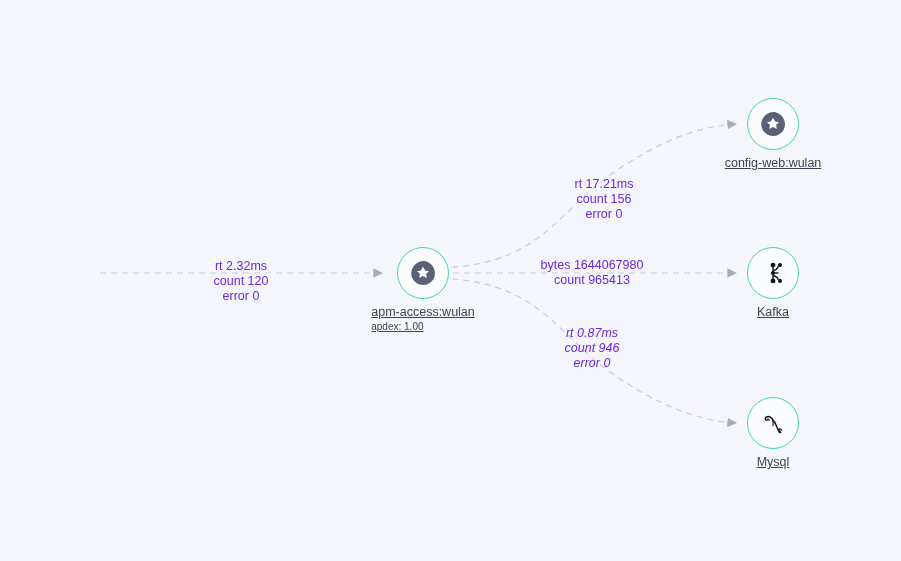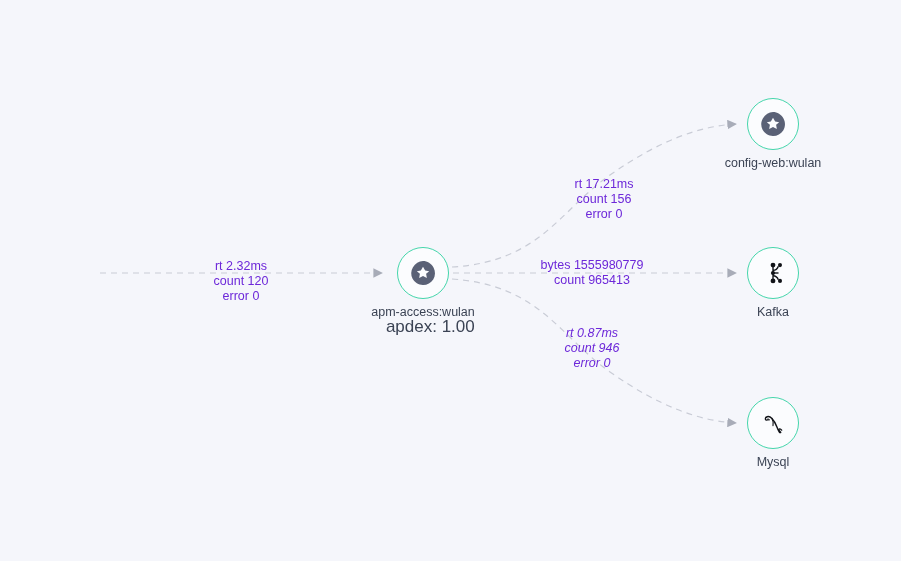--- a/index.html
+++ b/index.html
@@ -48,28 +48,29 @@
     display: flex;
     align-items: center;
     justify-content: center;
   }
   .node-label {
     position: absolute;
     top: 58px;
     left: 50%;
     transform: translateX(-50%);
     white-space: nowrap;
-    text-align: right;
+    text-align: left;
     font-size: 12.5px;
     line-height: 14.5px;
     color: #3b4354;
+    text-decoration: underline;
   }
   .node-sublabel {
     display: block;
-    font-size: 17px;
+    font-size: 10px;
     line-height: 14.5px;
     color: #3b4354;
   }
   .edge-label {
     position: absolute;
     transform: translate(-50%, -50%);
     text-align: center;
     white-space: nowrap;
     font-size: 12.5px;
     line-height: 15px;
@@ -187,21 +188,21 @@
     <span>error 0</span>
   </div>
 
   <div class="edge-label" style="left:604px; top:199px;">
     <span>rt 17.21ms</span>
     <span>count 156</span>
     <span>error 0</span>
   </div>
 
   <div class="edge-label" style="left:592px; top:273px;">
-    <span>bytes 1555980779</span>
+    <span>bytes 1644067980</span>
     <span>count 965413</span>
   </div>
 
   <div class="edge-label" style="left:592px; top:348px;font-style:italic;">
     <span>rt 0.87ms</span>
     <span>count 946</span>
     <span>error 0</span>
   </div>
 
 </div>

